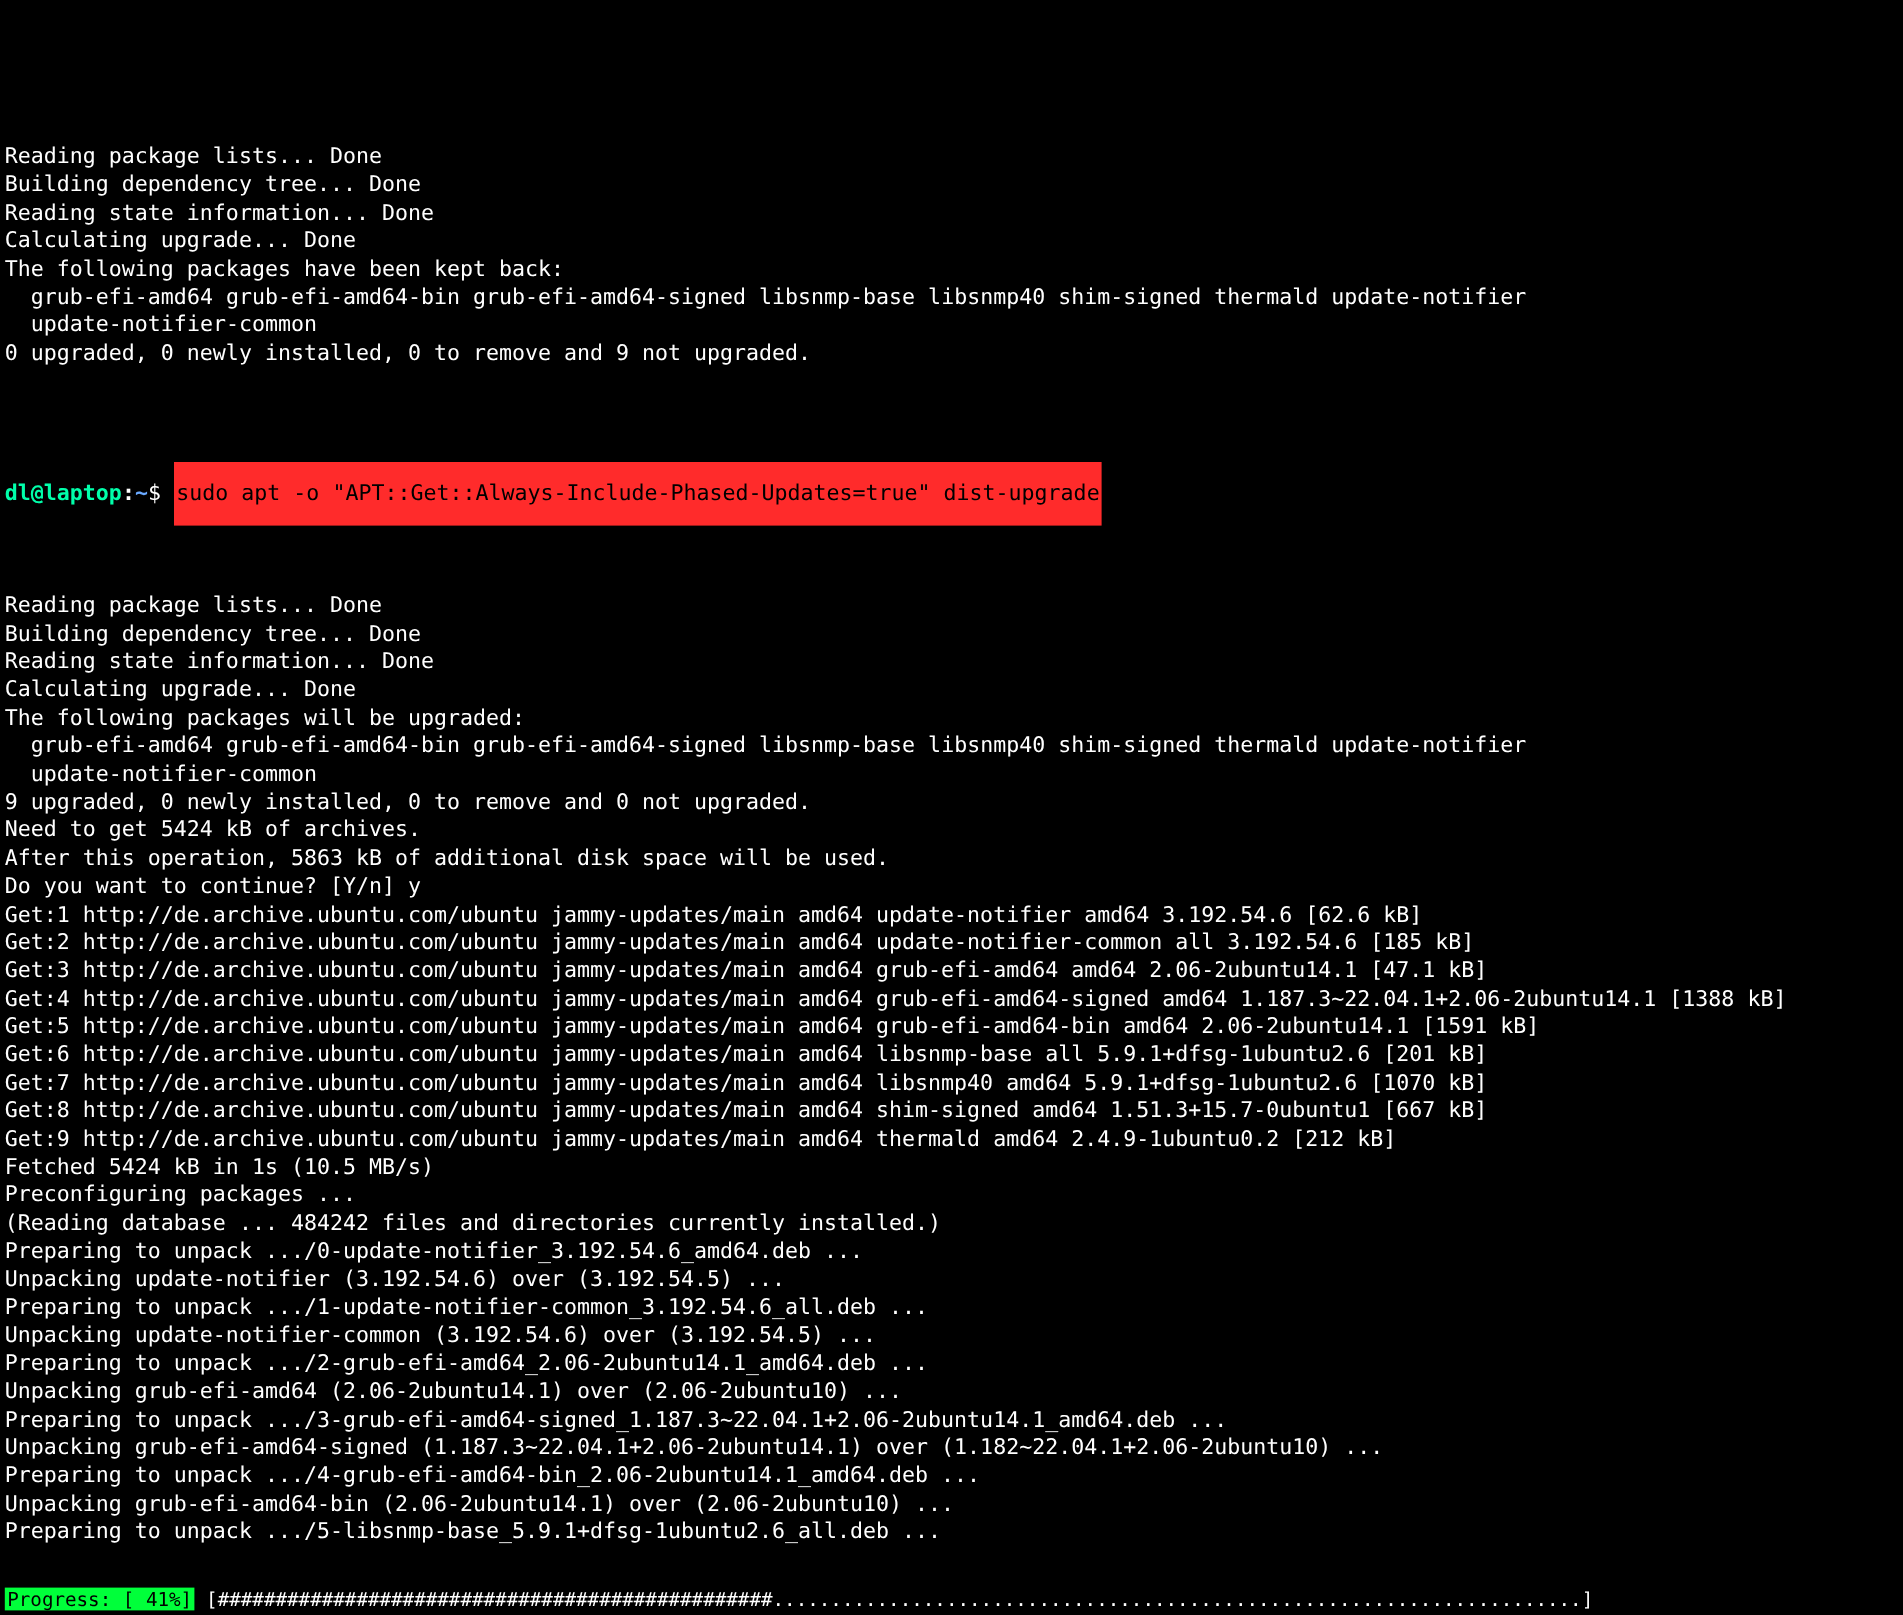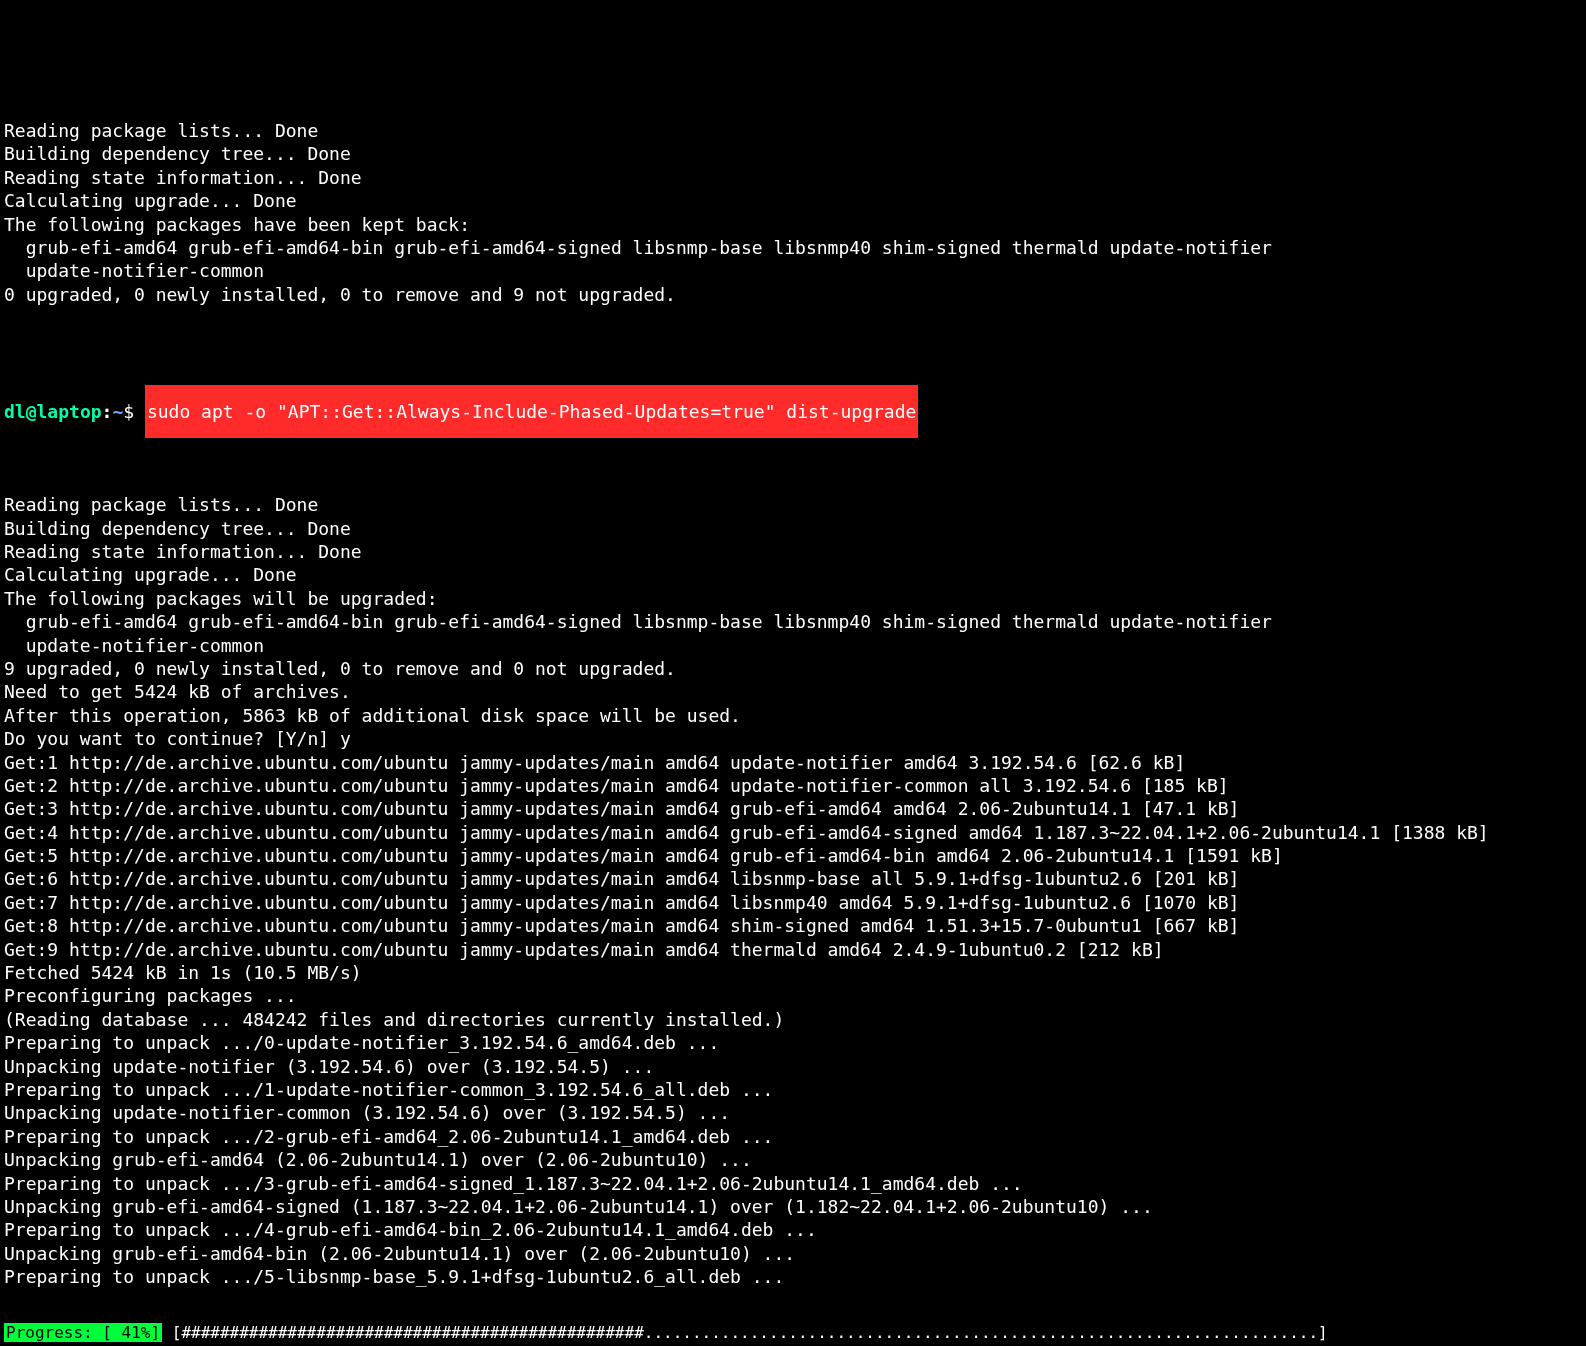--- a/index.html
+++ b/index.html
@@ -18,21 +18,21 @@
     white-space: pre-wrap;
     word-wrap: break-word;
   }
   .prompt-user { color: #00ffaa; font-weight: bold; }
   .prompt-at   { color: #00ffaa; font-weight: bold; }
   .prompt-host { color: #00ffaa; font-weight: bold; }
   .prompt-colon{ color: #fff; font-weight: bold; }
   .prompt-path { color: #6aa9ff; font-weight: bold; }
   .prompt-dollar{ color: #fff; }
   .cmd { color: #fff; }
-  .hl-cmd { background: #ff2b2b; color: #ffffff; padding: 16px 2px; }
+  .hl-cmd { background: #ff2b2b; color: #000000; padding: 16px 2px; }
   .out { color: #fff; }
   .progress-bar-row {
     position: absolute;
     left: 0; bottom: 0;
     width: 100%;
     padding: 0 4px 2px 4px;
     font-family: inherit;
     font-size: 16px;
     white-space: pre;
   }

